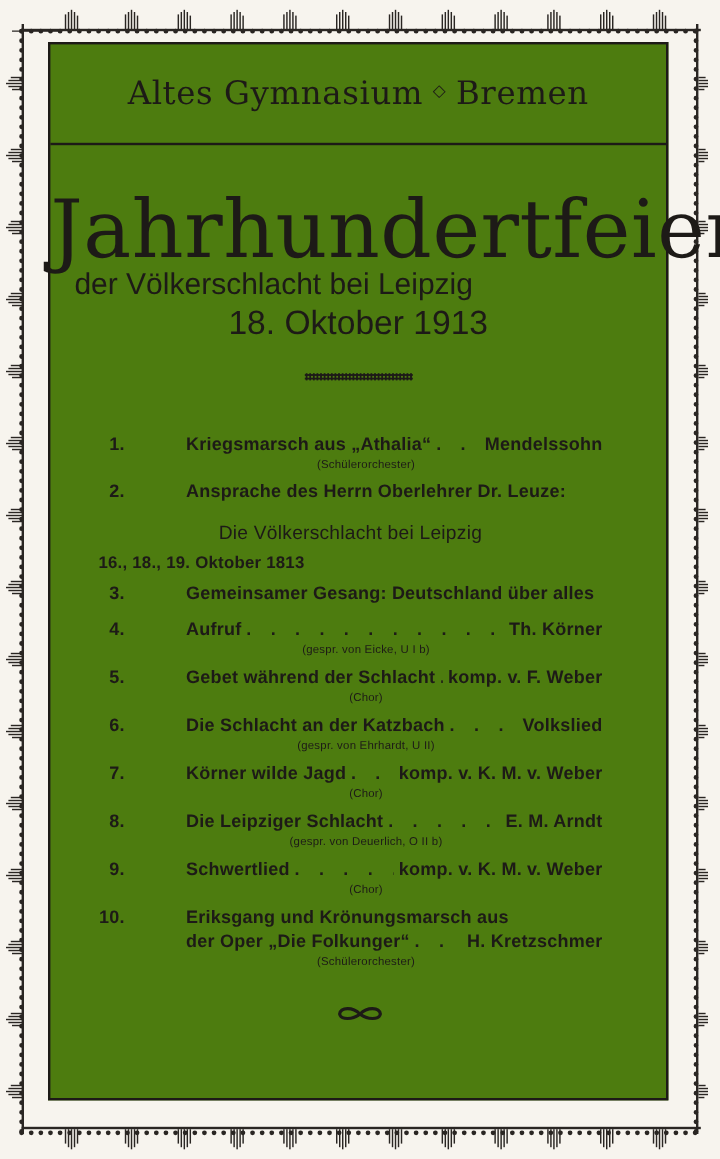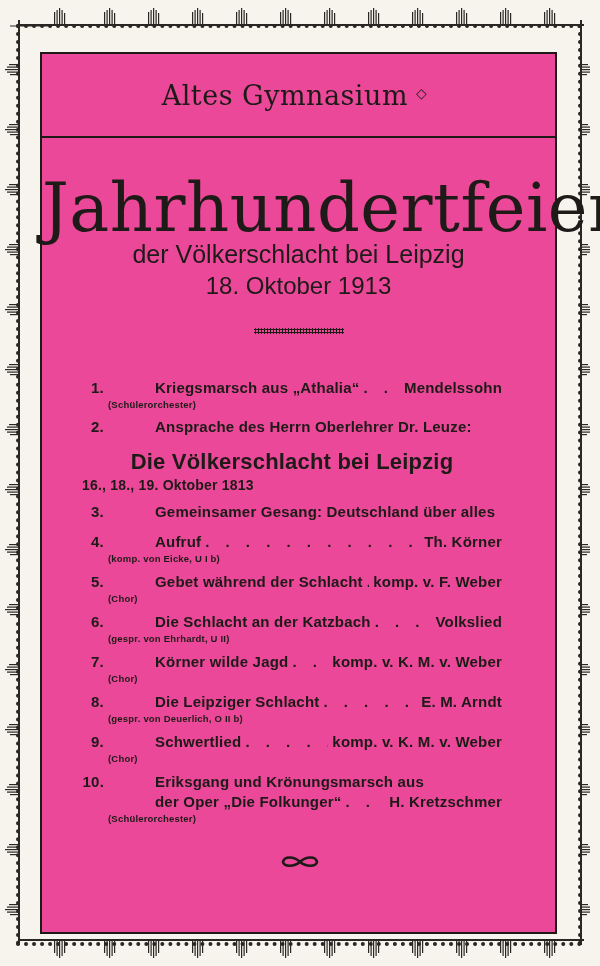--- a/index.html
+++ b/index.html
@@ -17,65 +17,65 @@
     border: 4px dotted #2a2623;
   }
   .ornament-edge { position: absolute; }
   .ornament-edge svg { display: block; }
   .edge-top { left: 10px; top: 8px; }
   .edge-bottom { left: 10px; top: 938px; }
   .edge-left { left: 4px; top: 20px; }
   .edge-right { left: 566px; top: 20px; }
 
   .frame-inner {
-    position: absolute; left: 40px; top: 52px; width: 517px; height: 882px;
+    position: absolute; left: 40px; top: 35px; width: 517px; height: 882px;
     box-sizing: border-box;
     border: 2px solid #1d1a17;
-    background: #ec4899;
+    background: #4d7c0f;
   }
   .header {
     height: 82px; border-bottom: 2px solid #1d1a17;
     display: flex; align-items: center; justify-content: center;
     font-family: "DejaVu Serif", serif;
     font-size: 27px; letter-spacing: 0.5px;
   }
   .header .diamond { font-size: 14px; margin: 0 8px; position: relative; top: -2px; }
 
   .title {
     text-align: center; margin-top: 42px;
     font-family: "DejaVu Serif", serif;
     font-size: 67px; line-height: 56px; letter-spacing: 0.5px;
   }
   .subtitle {
-    text-align: center; font-family: "Liberation Sans", sans-serif;
-    font-size: 25px; line-height: 32px; margin-top: 2px;
+    font-family: "Liberation Sans", sans-serif;
+    font-size: 25px; line-height: 32px; margin-top: 2px; padding-left: 20px;
   }
   .date {
     text-align: center; font-family: "Liberation Sans", sans-serif;
-    font-size: 24px; line-height: 28px; margin-top: 2px;
+    font-size: 28px; line-height: 28px; margin-top: 2px;
   }
   .divider-dots {
     width: 90px; height: 6px; margin: 28px auto 0;
     background-image: radial-gradient(circle, #1d1a17 1.2px, transparent 1.4px);
     background-size: 3px 3px;
   }
 
   .program { position: absolute; left: 40px; top: 325px; width: 420px; font-family: "Liberation Sans", sans-serif; }
   .item { position: relative; font-size: 15px; font-weight: bold; letter-spacing: 0.2px; }
   .item-row { display: flex; align-items: baseline; height: 20px; }
   .item-num { width: 22px; text-align: right; margin-right: 5px; }
   .item-title { white-space: nowrap; margin-left: 46px; }
   .leader { flex: 1; overflow: hidden; white-space: nowrap; letter-spacing: 6px; margin: 0 4px; }
   .item-right { white-space: nowrap; }
   .note {
-    font-size: 9.5px; font-weight: bold; height: 13px; line-height: 12px;
+    text-align: center; font-size: 9.5px; font-weight: normal; height: 13px; line-height: 12px;
     padding-left: 26px;
   }
   .speech-title {
-    text-align: center; font-size: 22px; font-weight: bold; line-height: 28px; margin-top: 10px;
+    text-align: center; font-size: 16px; font-weight: normal; line-height: 28px; margin-top: 10px;
     font-family: "Liberation Sans", sans-serif;
   }
   .speech-date { text-align: left; font-size: 14px; line-height: 18px; }
   .cont { padding-left: 27px; }
 
   .end-ornament { position: absolute; left: 238px; top: 800px; }
 </style>
 </head>
 <body>
 
@@ -381,20 +381,21 @@
         <rect x="16" y="891.5" width="8" height="1.2"></rect>
         <rect x="16" y="894" width="5" height="1.2"></rect>
     </g>
   </svg>
 </div>
 
 <div class="frame-inner">
   <div class="header">
     <span>Altes Gymnasium</span>
     <span class="diamond">◇</span>
+    <span>Bremen</span>
   </div>
 
   <div class="title">Jahrhundertfeier</div>
   <div class="subtitle">der Völkerschlacht bei Leipzig</div>
   <div class="date">18. Oktober 1913</div>
   <div class="divider-dots"></div>
 
   <div class="program">
 
     <div class="item">
@@ -423,21 +424,21 @@
       </div>
     </div>
 
     <div class="item" style="margin-top:10px">
       <div class="item-row">
         <span class="item-num">4.</span>
         <span class="item-title">Aufruf</span>
         <span class="leader">. . . . . . . . . . . . . . . . . . . . . .</span>
         <span class="item-right">Th. Körner</span>
       </div>
-      <div class="note">(komp. von Eicke, U I b)</div>
+      <div class="note">(gespr. von Eicke, U I b)</div>
     </div>
 
     <div class="item" style="margin-top:7px">
       <div class="item-row">
         <span class="item-num">5.</span>
         <span class="item-title">Gebet während der Schlacht</span>
         <span class="leader">. .</span>
         <span class="item-right">komp. v. F. Weber</span>
       </div>
       <div class="note">(Chor)</div>

